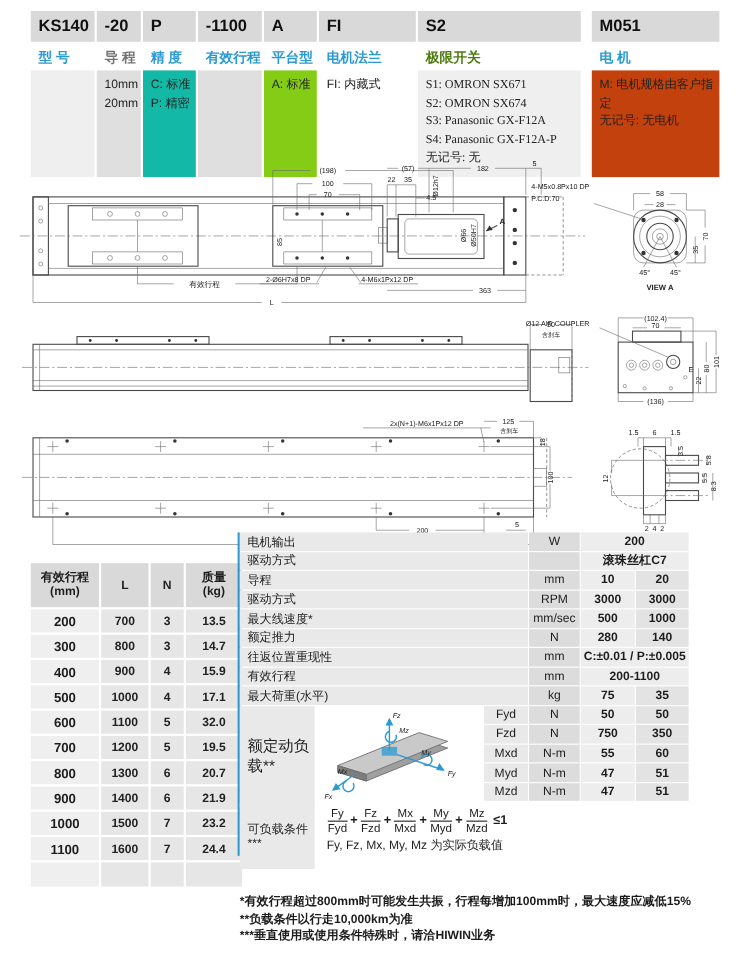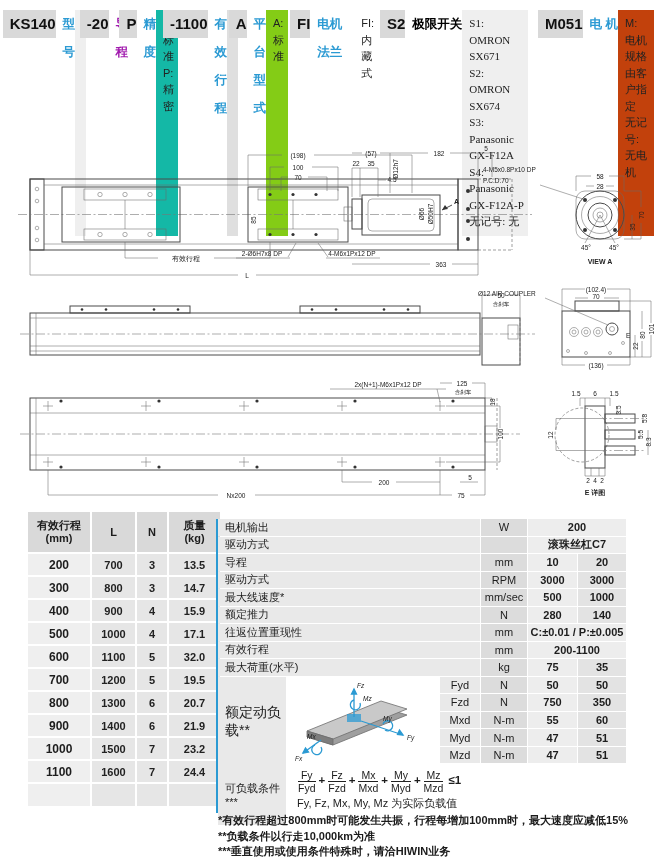--- a/index.html
+++ b/index.html
@@ -1,20 +1,20 @@
 <!DOCTYPE html>
 <html><head>
 <meta charset="utf-8">
 <style>
   html,body{margin:0;padding:0;background:#fff;}
   #page{position:relative;width:672px;height:867px;background:#fff;overflow:hidden;
         font-family:"Liberation Sans",sans-serif;color:#1d1d1d;}
   
   .model-code{position:absolute;left:28px;top:10px;display:flex;gap:2px;}
-  .mc-col{display:flex;flex-direction:row;justify-content:flex-end;}
+  .mc-col{display:flex;flex-direction:column;}
   .mc-col:last-child{margin-left:8px;}
   .mc-code{background:#d9d9d9;height:28px;line-height:28px;padding-left:7px;
            font-size:15px;font-weight:bold;color:#111;}
   .mc-label{height:26px;line-height:28px;padding-left:7px;font-size:12.5px;font-weight:bold;}
   .mc-body{flex:1;min-height:86px;padding:5px 4px 6px 7px;font-size:11px;line-height:1.5;color:#222;}
   .mc-opt{white-space:pre-line;}
   
   svg{position:absolute;left:0;}
   svg text{font-family:"Liberation Sans",sans-serif;font-size:6.5px;fill:#222;}
   svg text.cn{font-size:7px;}
@@ -27,21 +27,21 @@
   .dot{fill:#333;}
   
   .stroke-table{position:absolute;left:28px;top:512px;width:190px;height:294px;
     display:grid;grid-template-columns:62px 43px 30px 51px;
     grid-template-rows:40px repeat(10,21px) 1fr;gap:2px;}
   .st-cell{display:flex;align-items:center;justify-content:center;text-align:center;font-size:11px;}
   .st-h{background:#d9d9d9;font-weight:bold;flex-direction:column;line-height:1.15;font-size:11px;}
   .st-c1{background:#efefef;font-weight:bold;font-size:12px;}
   .st-c{background:#e6e6e6;font-weight:bold;color:#222;}
   
-  .spec{position:absolute;left:216px;top:519px;width:412px;height:294px;border-left:2px solid #2b9ad3;}
+  .spec{position:absolute;left:216px;top:484px;width:412px;height:294px;border-left:2px solid #2b9ad3;}
   .spec-main{display:grid;grid-template-columns:262px 46px 49px 48px;grid-auto-rows:16.5px;gap:1px;}
   .sp-cell{display:flex;align-items:center;font-size:11px;}
   .sp-label{background:#e9e9e9;padding-left:7px;}
   .sp-unit{background:#dcdcdc;justify-content:center;}
   .sp-v1{background:#ededed;justify-content:center;font-weight:bold;}
   .sp-v2{background:#e3e3e3;justify-content:center;font-weight:bold;}
   .sp-span{grid-column:span 2;background:#ededed;justify-content:center;font-weight:bold;}
   .spec-dyn{margin-top:1px;display:grid;grid-template-columns:68px 152px 187px;gap:1px;height:87px;}
   .dyn-label{background:#e9e9e9;display:flex;align-items:center;padding-left:7px;font-size:14px;}
   .dyn-img{background:#fff;}
@@ -65,21 +65,25 @@
 <div id="page">
 
   <div class="model-code" id="model-code">
       <div class="mc-col" style="width: 58px;">
         <div class="mc-code">KS140</div>
         <div class="mc-label" style="color: rgb(43, 154, 211);">型 号</div>
         <div class="mc-body" style="background: rgb(239, 239, 239);"></div>
       </div>
       <div class="mc-col" style="width: 40px;">
         <div class="mc-code">-20</div>
-        <div class="mc-label" style="color: #a21caf;">导 程</div>
+        <div class="mc-label" style="color: #737373;">导 程</div>
+        <div class="mc-body" style="background: rgb(223, 223, 223);">
+          <div class="mc-opt">10mm</div>
+          <div class="mc-opt">20mm</div>
+        </div>
       </div>
       <div class="mc-col" style="width: 48px;">
         <div class="mc-code">P</div>
         <div class="mc-label" style="color: rgb(43, 154, 211);">精 度</div>
         <div class="mc-body" style="background: #14b8a6;">
           <div class="mc-opt">C: 标准</div>
           <div class="mc-opt">P: 精密</div>
         </div>
       </div>
       <div class="mc-col" style="width: 58px;">
@@ -96,21 +100,21 @@
       </div>
       <div class="mc-col" style="width: 88px;">
         <div class="mc-code">FI</div>
         <div class="mc-label" style="color: rgb(43, 154, 211);">电机法兰</div>
         <div class="mc-body" style="background: rgb(255, 255, 255);">
           <div class="mc-opt">FI: 内藏式</div>
         </div>
       </div>
       <div class="mc-col" style="width: 148px;">
         <div class="mc-code">S2</div>
-        <div class="mc-label" style="color: #000000;">极限开关</div>
+        <div class="mc-label" style="color: #4d7c0f;">极限开关</div>
         <div class="mc-body" style="background: rgb(239, 239, 239); font-family: Liberation Serif, serif;">
           <div class="mc-opt">S1: OMRON SX671</div>
           <div class="mc-opt">S2: OMRON SX674</div>
           <div class="mc-opt">S3: Panasonic GX-F12A</div>
           <div class="mc-opt">S4: Panasonic GX-F12A-P</div>
           <div class="mc-opt">无记号: 无</div>
         </div>
       </div>
       <div class="mc-col" style="width: 116px;">
         <div class="mc-code">M051</div>

